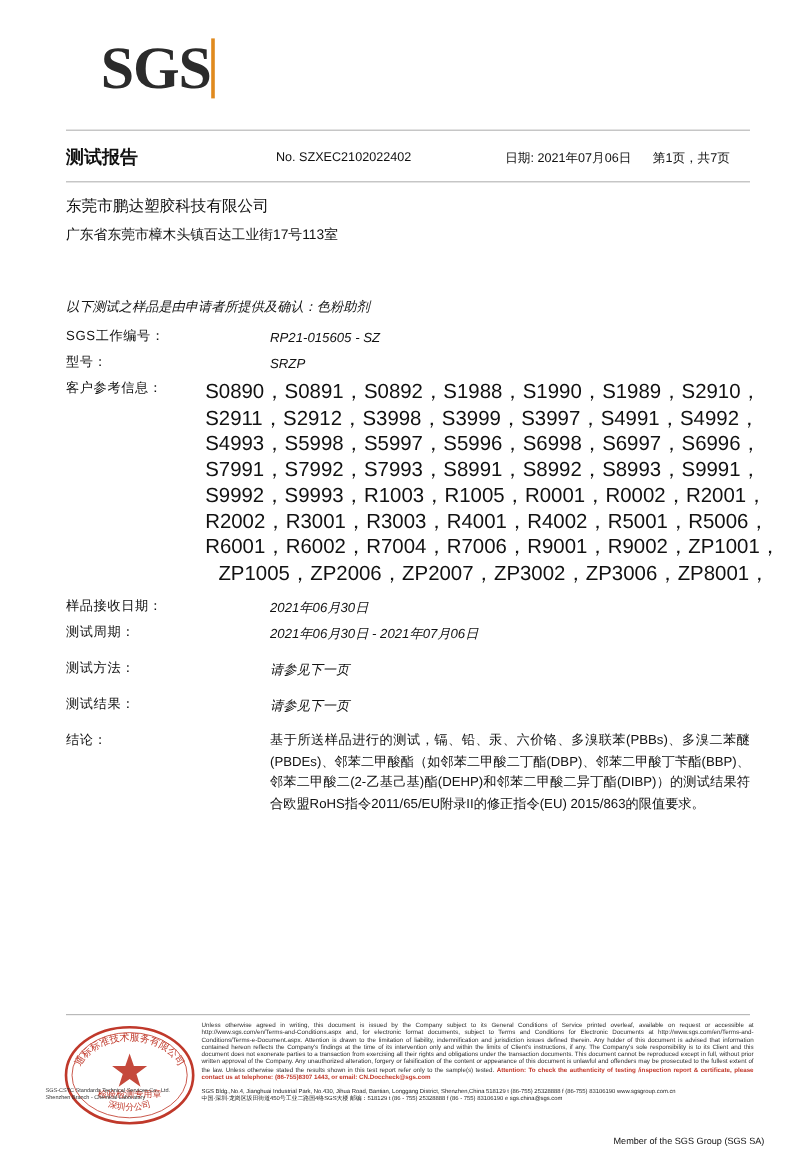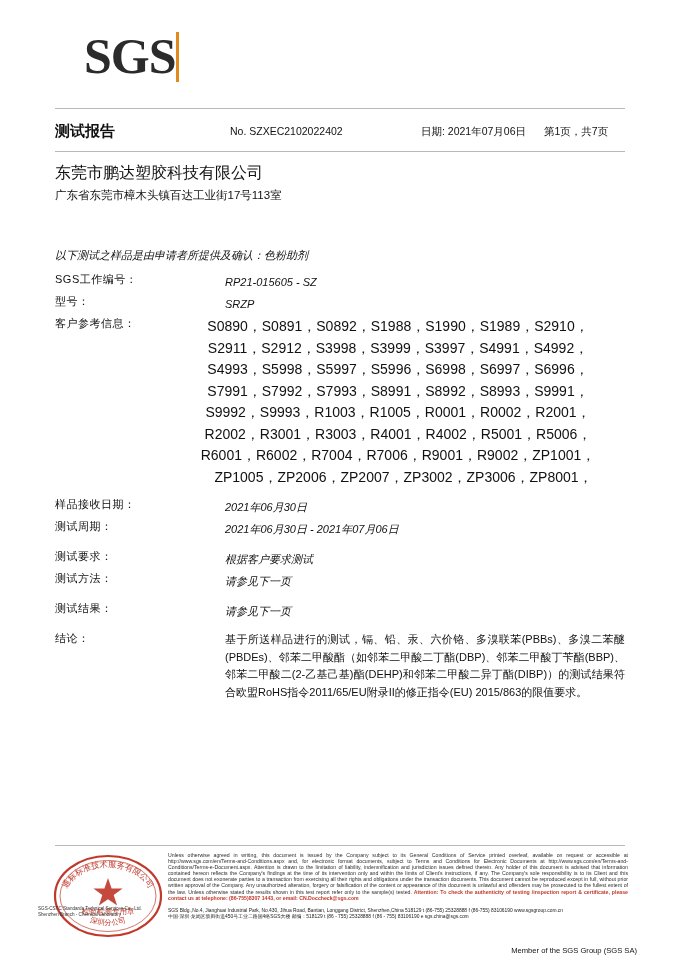--- a/index.html
+++ b/index.html
@@ -84,21 +84,21 @@
     position: absolute;
     left: 55px; top: 151px;
     width: 570px; height: 1px;
     background: #b9b9b9;
   }
 
   
   .company {
     position: absolute;
     left: 55px; top: 163px;
-    font-size: 16px;
+    font-size: 13px;
     color: #111;
   }
   .company2 {
     position: absolute;
     left: 55px; top: 188px;
     font-size: 11.5px;
     color: #111;
   }
 
   
@@ -132,21 +132,21 @@
   .kv-value {
     margin-left: 170px;
     font-size: 11px;
     color: #111;
     line-height: 21px;
     font-style: italic;
   }
 
   .ref-list {
     margin-left: 116px;
-    font-size: 14px;
+    font-size: 17px;
     color: #111;
     text-align: center;
   }
   .ref-line {
     line-height: 21.5px;
     white-space: pre;
   }
   .ref-line.indent { padding-left: 11px; }
   .ref-line.indent2 { padding-left: 22px; }
 
@@ -274,24 +274,20 @@
       <div class="kv-value">2021年06月30日</div>
     </div>
 
     <div class="kv-row">
       <div class="kv-label">测试周期：</div>
       <div class="kv-value">2021年06月30日 - 2021年07月06日</div>
     </div>
 
     <div class="kv-spacer"></div>
 
-    <div class="kv-row">
-      <div class="kv-label">测试要求：</div>
-      <div class="kv-value">根据客户要求测试</div>
-    </div>
 
     <div class="kv-row">
       <div class="kv-label">测试方法：</div>
       <div class="kv-value">请参见下一页</div>
     </div>
 
     <div class="kv-spacer"></div>
 
     <div class="kv-row">
       <div class="kv-label">测试结果：</div>

